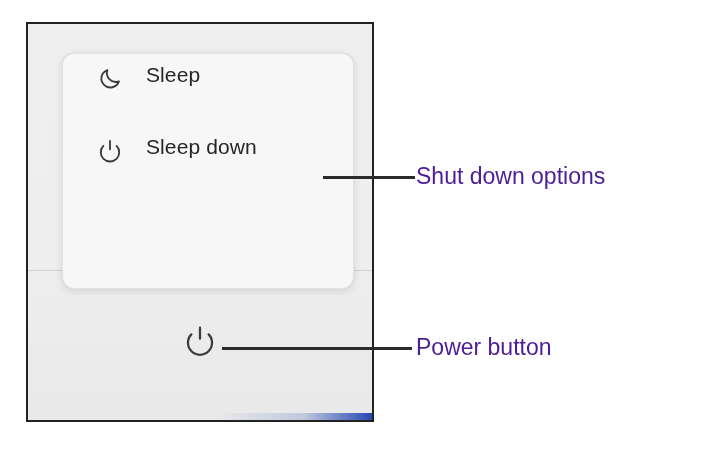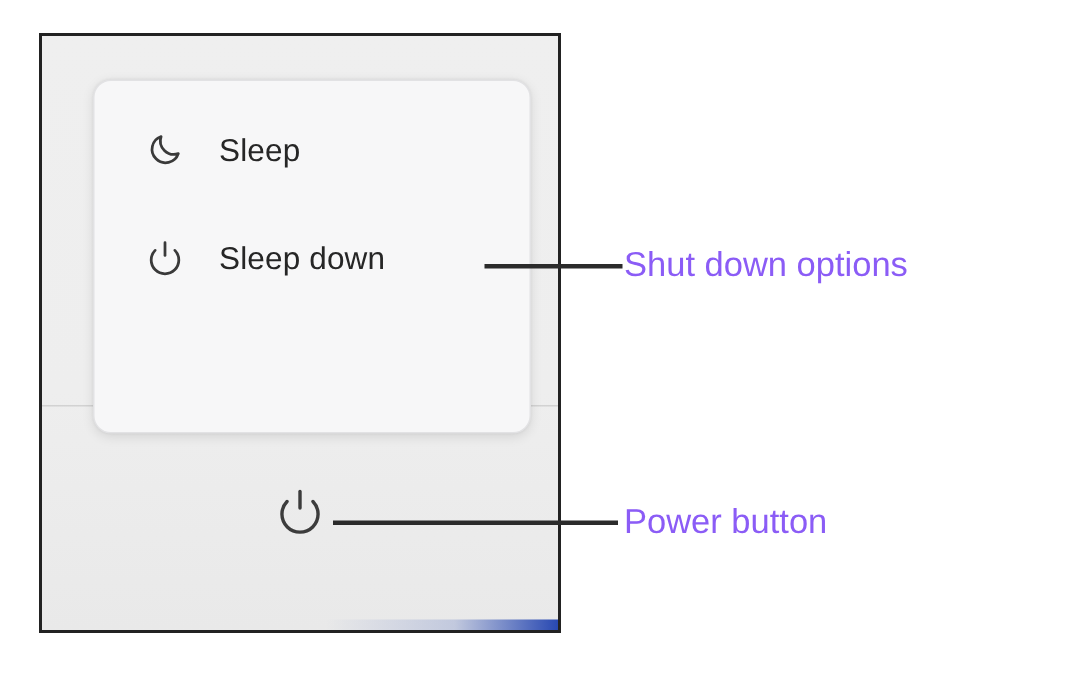--- a/index.html
+++ b/index.html
@@ -65,21 +65,20 @@
     height: 236px;
     background: #f7f7f8;
     border: 1px solid #e2e2e4;
     border-radius: 12px;
     box-shadow: 0 2px 8px rgba(0,0,0,0.10), 0 0 2px rgba(0,0,0,0.06);
     box-sizing: border-box;
     padding: 10px 0;
   }
   .flyout-item {
     display: flex;
-    align-items: center;
     height: 72px;
     padding-left: 32px;
     box-sizing: border-box;
   }
   .flyout-item .icon {
     width: 30px;
     height: 30px;
     flex: 0 0 30px;
     display: flex;
     align-items: center;
@@ -116,21 +115,21 @@
     position: absolute;
     height: 3px;
     background: #2b2b2b;
   }
   #leader-shutdown { left: 323px; top: 176px; width: 92px; }
   #leader-power    { left: 222px; top: 347px; width: 190px; }
 
   .callout-label {
     position: absolute;
     font-size: 23px;
-    color: #8b5cf6;
+    color: #4c1d95;
     white-space: nowrap;
     line-height: 1;
   }
   #label-shutdown { left: 416px; top: 165px; }
   #label-power    { left: 416px; top: 336px; }
 </style>
 </head>
 <body>
 
 <div id="start-panel">

